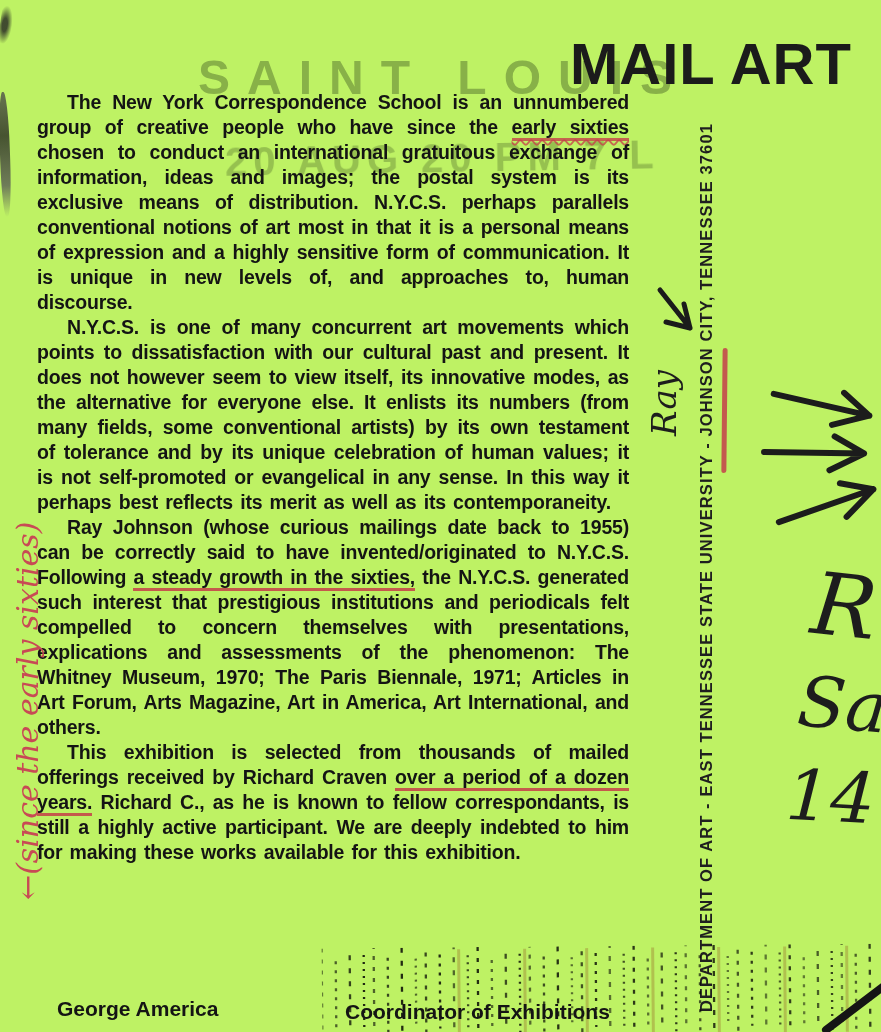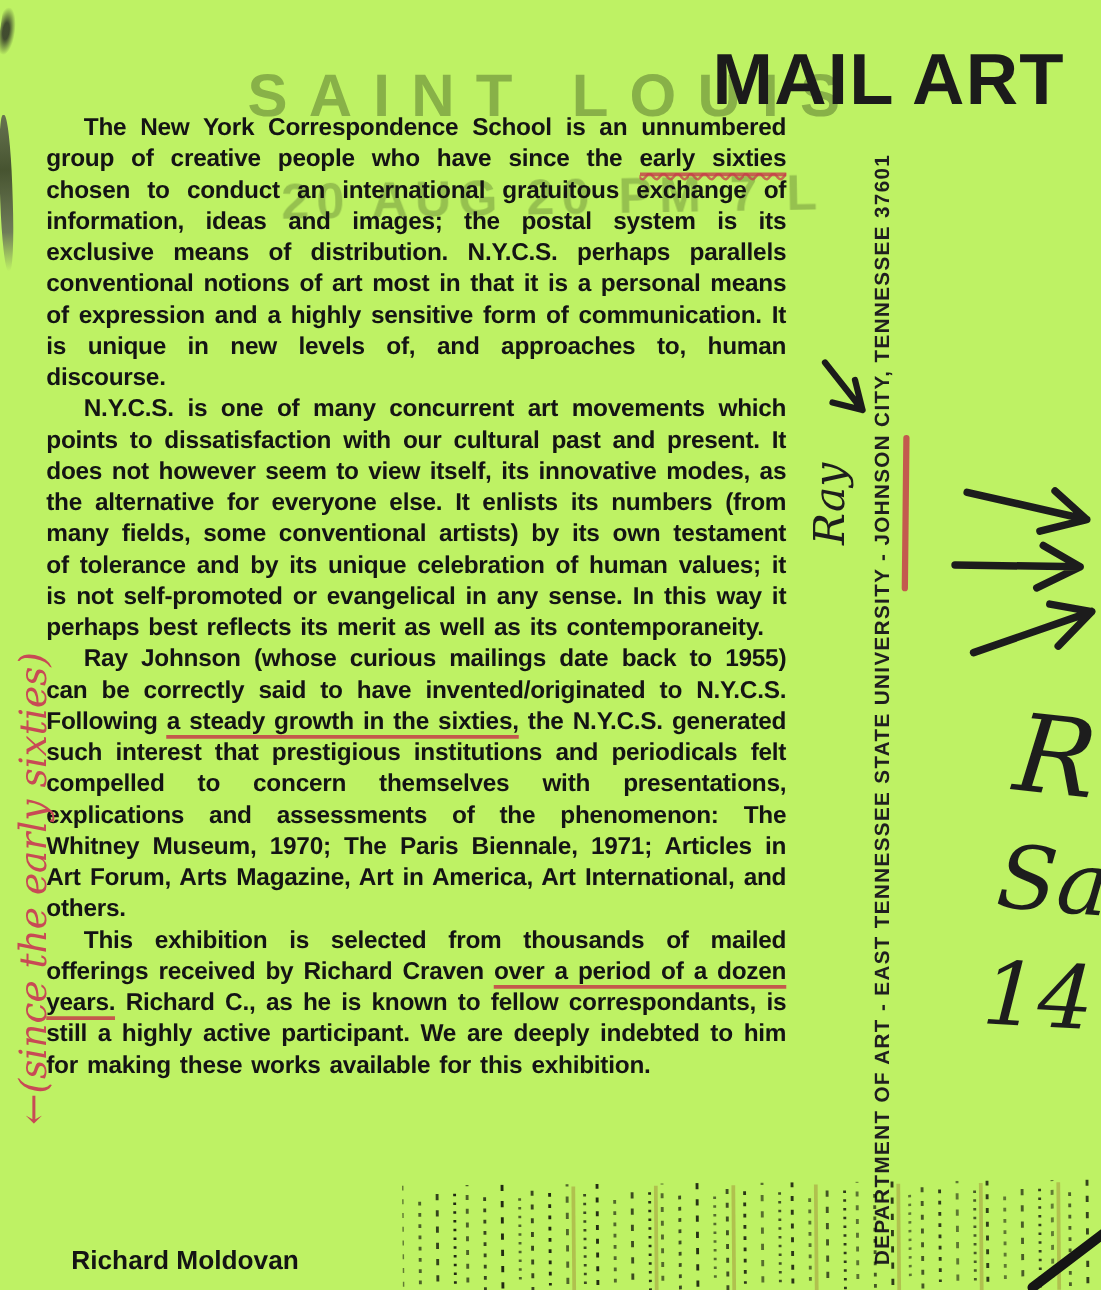--- a/index.html
+++ b/index.html
@@ -192,15 +192,16 @@
       <line x1="525" y1="2" x2="525" y2="88" stroke="#dc9a90" stroke-width="3" opacity="0.5"></line>
       <line x1="520" y1="0" x2="520" y2="82" stroke="#1c1c1c" stroke-width="2.3" stroke-dasharray="4 7" stroke-dashoffset="3" opacity="0.55"></line>
       <line x1="534" y1="7" x2="534" y2="89" stroke="#1c1c1c" stroke-width="2.3" stroke-dasharray="3 6" stroke-dashoffset="6" opacity="0.68"></line>
       <line x1="548" y1="0" x2="548" y2="84" stroke="#1c1c1c" stroke-width="2.3" stroke-dasharray="5 8" stroke-dashoffset="0" opacity="0.81"></line>
     </svg>
 
   <svg class="arrow" id="corner-stroke" width="70" height="52">
     <path d="M64 4 L6 48" stroke="#151515" stroke-width="8" fill="none" stroke-linecap="round"></path>
   </svg>
 
-  <div class="footer-text" id="footer-author">Richard Moldovan</div>
+  <div class="footer-text" id="footer-author">George America</div>
+  <div class="footer-text" id="footer-role">Coordinator of Exhibitions</div>
 
 </div>
 
 </body></html>

